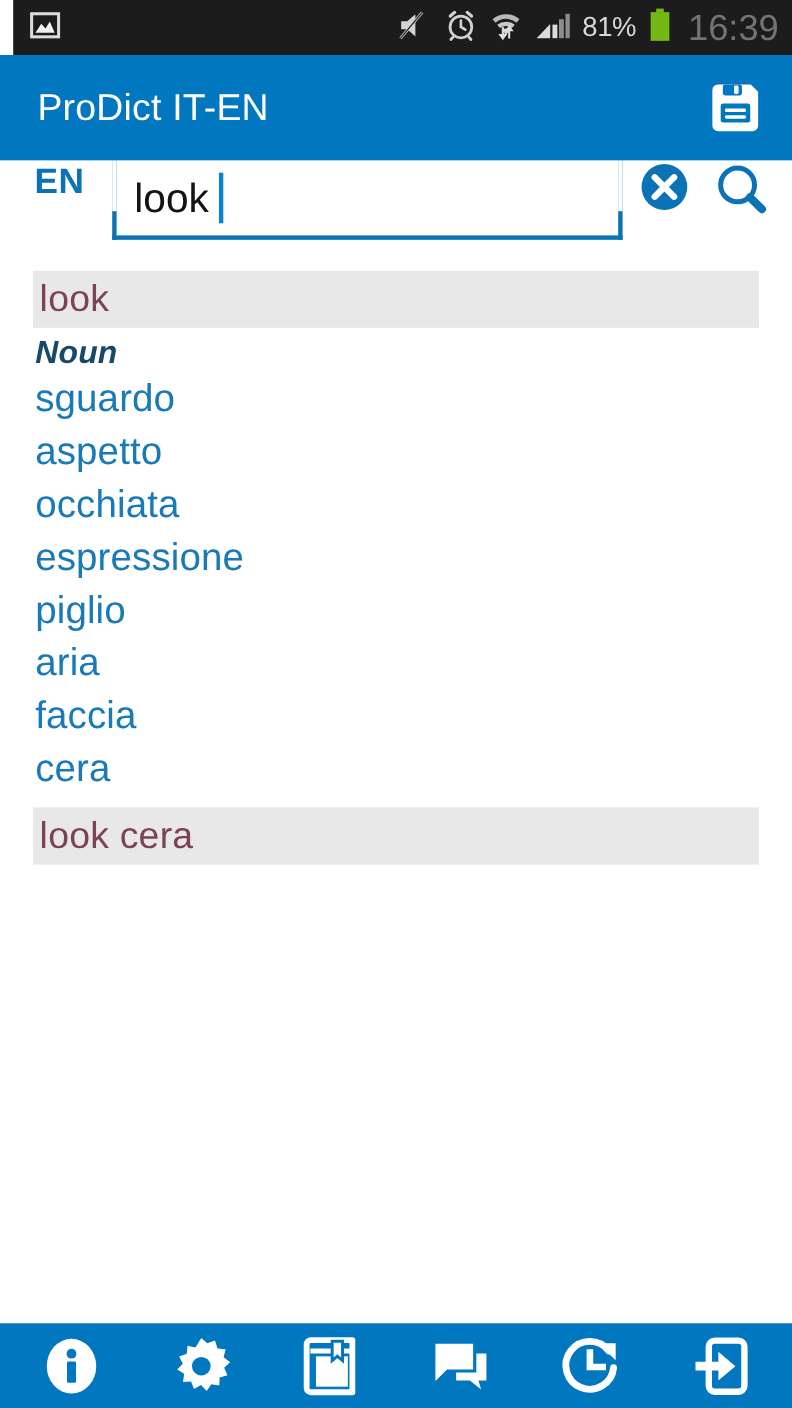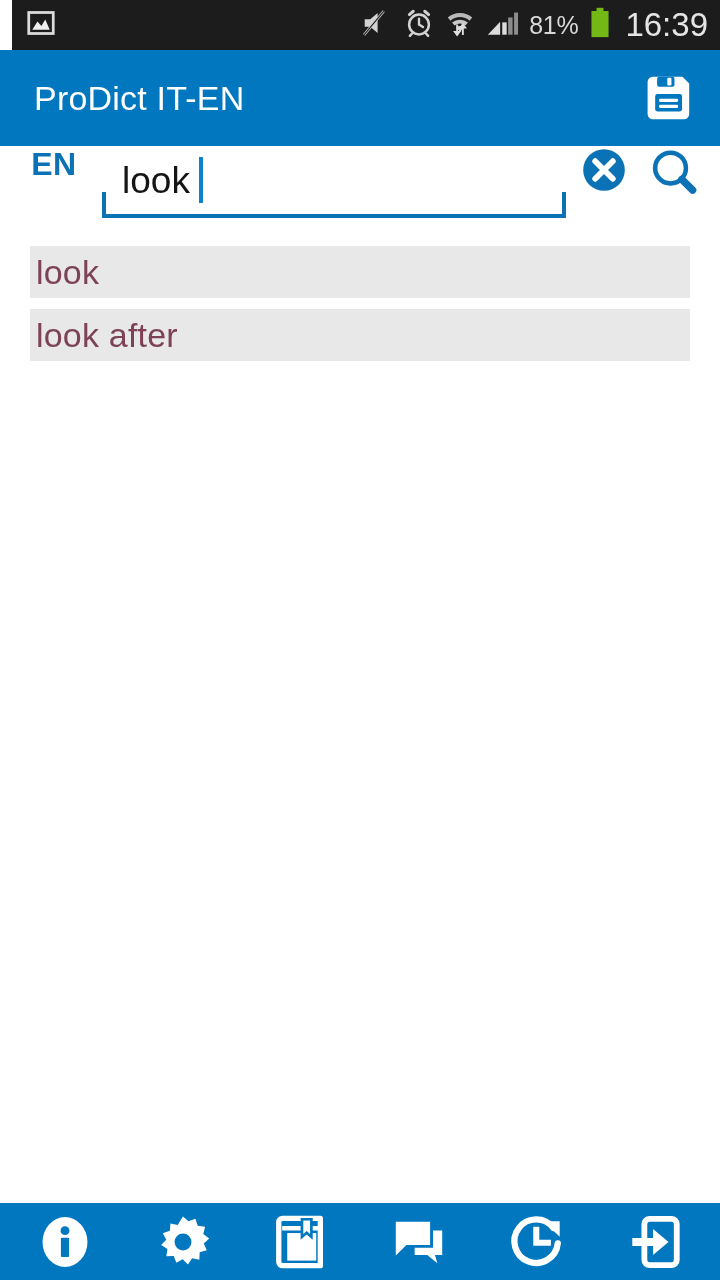--- a/index.html
+++ b/index.html
@@ -13,21 +13,21 @@
 
   
   .statusbar{
     height:50px; background:#1c1c1c; display:flex; align-items:center;
     padding:0 12px 0 14px; color:#d8d8d8;margin-left:12px;
   }
   .sb-left{display:flex;align-items:center;gap:8px;}
   .sb-right{margin-left:auto;display:flex;align-items:center;gap:11px;}
   .sb-ico{display:block;}
   .batt-pct{font-size:25px;color:#d8d8d8;letter-spacing:-0.3px;}
-  .clock{font-size:33px;color:#e5e5e5;letter-spacing:0px;margin-left:3px;}
+  .clock{font-size:33px;color:#737373;letter-spacing:0px;margin-left:3px;}
 
   
   .appbar{
     height:96px; background:#0077bf; display:flex; align-items:center;
     padding:0 23px 0 34px;
   }
   .app-title{color:#ffffff;font-size:34px;font-weight:400;letter-spacing:0.2px;}
   .appbar-actions{margin-left:auto;display:flex;align-items:center;}
 
   
@@ -204,25 +204,36 @@
   </div>
 
   <div class="results">
 
     <div>
       <div class="entry-head">
         <span>look</span>
       </div>
 
 
+      <div>
+        <div class="pos">Noun</div>
+        <div class="tr">sguardo</div>
+        <div class="tr">aspetto</div>
+        <div class="tr">occhiata</div>
+        <div class="tr">espressione</div>
+        <div class="tr">piglio</div>
+        <div class="tr">aria</div>
+        <div class="tr">faccia</div>
+        <div class="tr">cera</div>
+      </div>
     </div>
 
     <div style="margin-top:11px;">
       <div class="entry-head">
-        <span>look after</span>
+        <span>look cera</span>
       </div>
     </div>
 
   </div>
 
   <div class="bottomnav">
 
     <div class="nav-btn">
       <span style="display:flex;">
         <svg width="58" height="58" viewBox="0 0 24 24">

